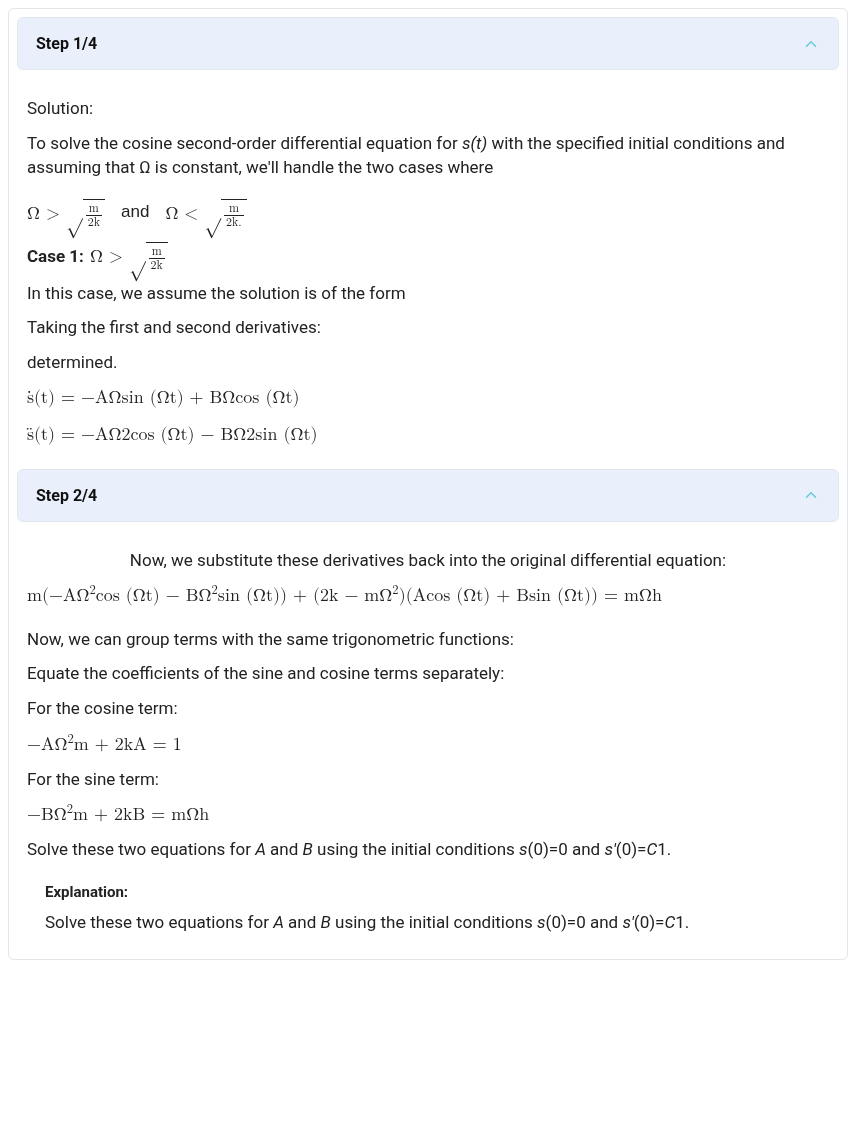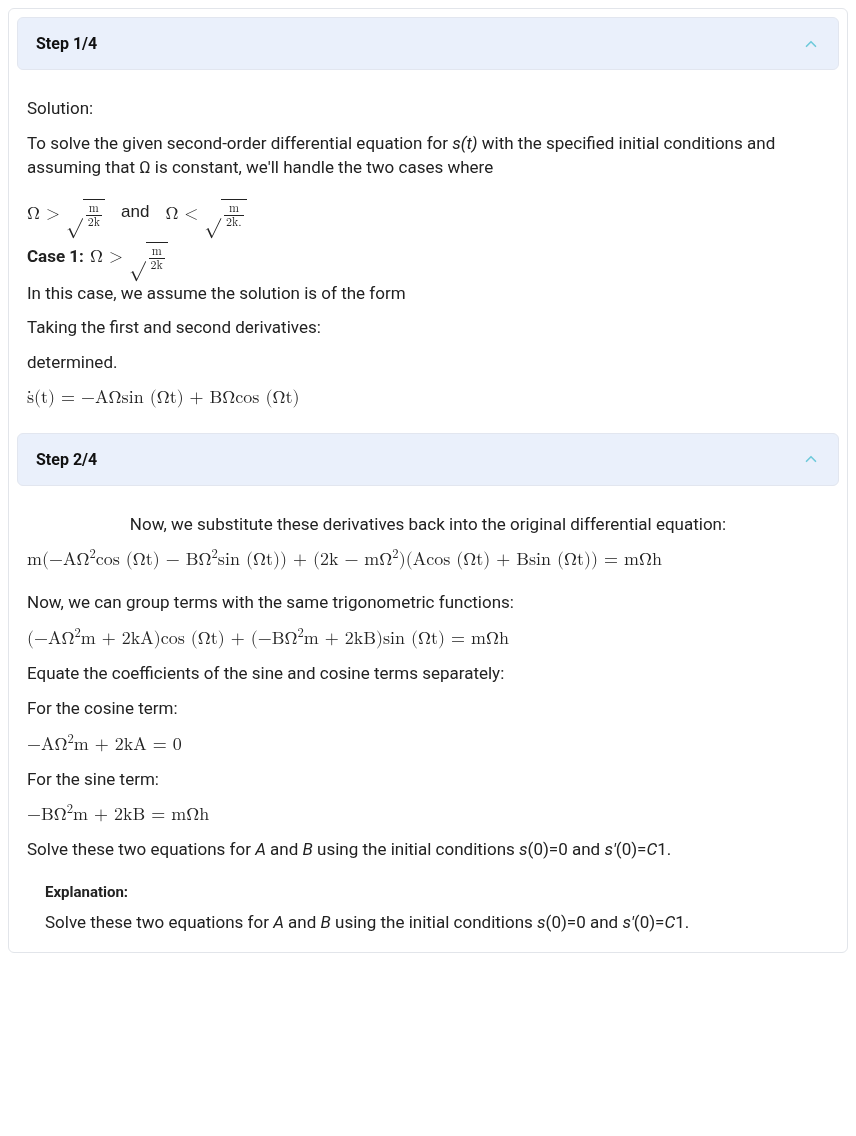--- a/index.html
+++ b/index.html
@@ -10,21 +10,21 @@
     width: 856px;
     margin: 0 auto;
     font-size: 17px;
     line-height: 1.45;
     -webkit-font-smoothing: antialiased;
   }
   .container {
     border: 1px solid #e2e5ea;
     border-radius: 6px;
     margin: 8px;
-    padding-bottom: 12px;
+    padding-bottom: 19px;
     overflow: hidden;
   }
   .step-header {
     display: flex;
     align-items: center;
     justify-content: space-between;
     background: #eaf0fb;
     border: 1px solid #e2e6ef;
     border-radius: 6px;
     margin: 8px;
@@ -120,21 +120,21 @@
     <span class="chev">
       <svg viewBox="0 0 24 24" width="18" height="18" fill="none" stroke="#6fcadb" stroke-width="2.2" stroke-linecap="round" stroke-linejoin="round">
           <polyline points="6 15 12 9 18 15"></polyline>
         </svg>
     </span>
   </div>
 
   <div class="content">
     <p>Solution:</p>
     <p style="margin-top:2px">
-      <span>To solve the given second-order differential equation for </span><span class="it">s(t)</span><span> with the specified initial conditions and assuming that Ω is constant, we'll handle the two cases where</span>
+      <span>To solve the cosine second-order differential equation for </span><span class="it">s(t)</span><span> with the specified initial conditions and assuming that Ω is constant, we'll handle the two cases where</span>
     </p>
 
     <div class="tight caseline math">
       <span>Ω &gt;</span>
       <span class="sqrt">
         <span class="radical">√</span>
         <span class="radicand">
           <span class="frac">
               <span class="num">m</span>
               <span class="den">2k</span>
@@ -169,49 +169,47 @@
     </div>
 
     <p class="tight">In this case, we assume the solution is of the form</p>
 
 
     <p class="tight">Taking the first and second derivatives:</p>
 
     <p class="tight">determined.</p>
 
     <p class="tight math">ṡ(t) = −AΩsin (Ωt) + BΩcos (Ωt)</p>
+    <p class="tight math">s̈(t) = −AΩ2cos (Ωt) − BΩ2sin (Ωt)</p>
   </div>
 
   <div class="step-header">
     <span class="title">Step 2/4</span>
     <span class="chev">
       <svg viewBox="0 0 24 24" width="18" height="18" fill="none" stroke="#6fcadb" stroke-width="2.2" stroke-linecap="round" stroke-linejoin="round">
           <polyline points="6 15 12 9 18 15"></polyline>
         </svg>
     </span>
   </div>
 
   <div class="content">
     <p class="para">Now, we substitute these derivatives back into the original differential equation:</p>
 
     <p class="math tight">
       <span>m(−AΩ</span><span class="sup">2</span><span>cos (Ωt) − BΩ</span><span class="sup">2</span><span>sin (Ωt)) + (2k − mΩ</span><span class="sup">2</span><span>)(Acos (Ωt) + Bsin (Ωt)) = mΩh</span>
     </p>
 
     <p style="margin-top:18px">Now, we can group terms with the same trigonometric functions:</p>
 
-    <p class="math tight">
-      <span>(−AΩ</span><span class="sup">2</span><span>m + 2kA)cos (Ωt) + (−BΩ</span><span class="sup">2</span><span>m + 2kB)sin (Ωt) = mΩh</span>
-    </p>
 
     <p class="tight">Equate the coefficients of the sine and cosine terms separately:</p>
 
     <p class="tight">For the cosine term:</p>
     <p class="math tight">
-      <span>−AΩ</span><span class="sup">2</span><span>m + 2kA = 0</span>
+      <span>−AΩ</span><span class="sup">2</span><span>m + 2kA = 1</span>
     </p>
 
     <p class="tight">For the sine term:</p>
     <p class="math tight">
       <span>−BΩ</span><span class="sup">2</span><span>m + 2kB = mΩh</span>
     </p>
 
     <p class="tight">
       <span>Solve these two equations for </span><span class="it">A</span><span> and </span><span class="it">B</span><span> using the initial conditions </span><span class="it">s</span><span>(0)=0 and </span><span class="it">s'</span><span>(0)=</span><span class="it">C</span><span>1.</span>
     </p>

